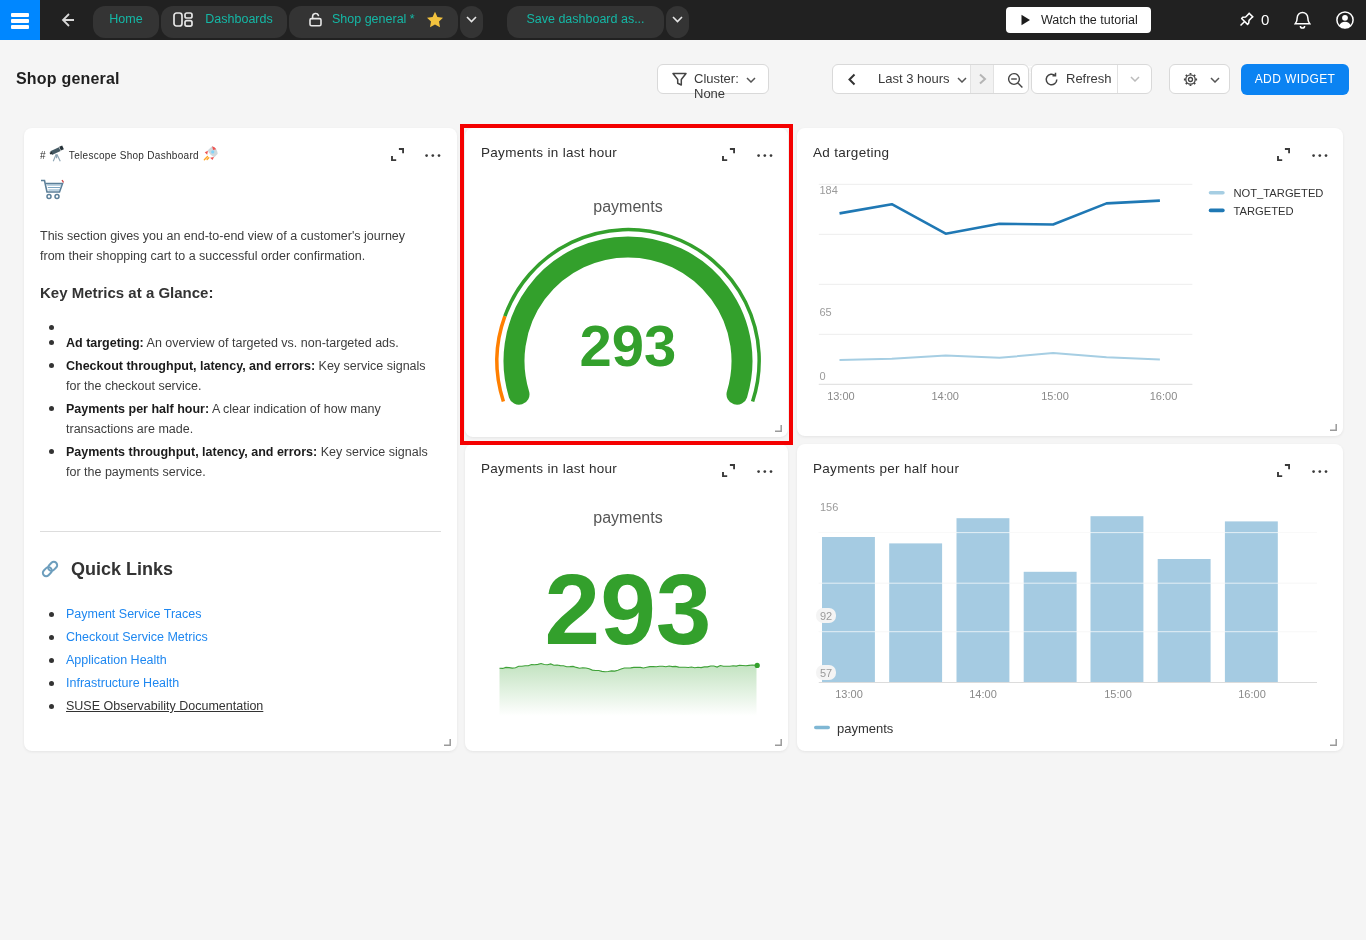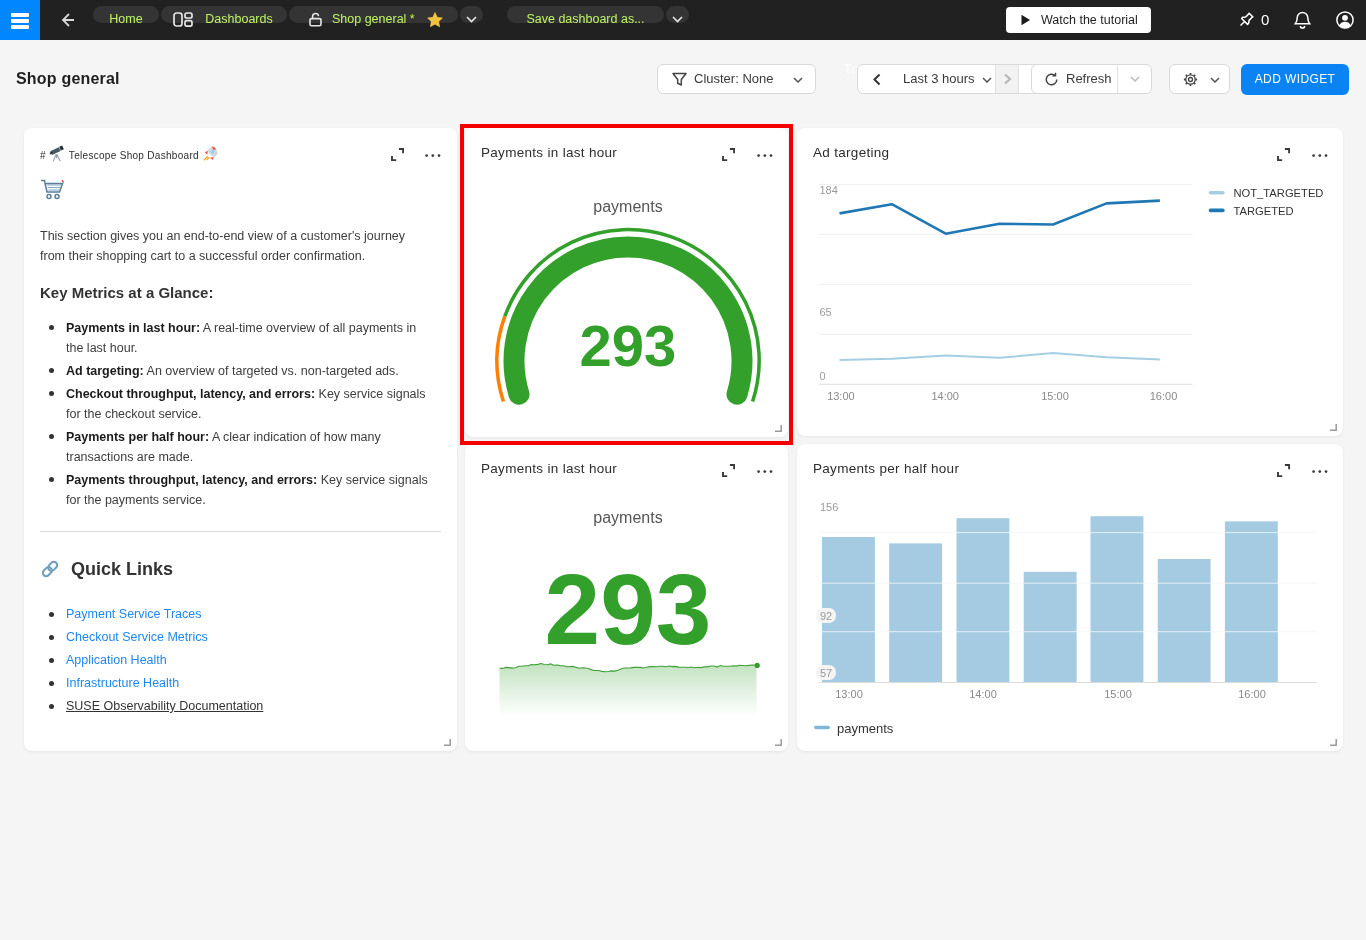--- a/index.html
+++ b/index.html
@@ -3,21 +3,21 @@
 <meta charset="utf-8">
 <style>
 * { margin:0; padding:0; box-sizing:border-box; }
 html,body { width:1366px; height:940px; overflow:hidden; }
 body { font-family:"Liberation Sans", sans-serif; background:#f5f5f5; position:relative; }
 .abs { position:absolute; }
 
 #topbar { position:absolute; left:0; top:0; width:1366px; height:40px; background:#212121; }
 #burger { position:absolute; left:0; top:0; width:40px; height:40px; background:#0087ff; }
 #burger span { position:absolute; left:11px; width:18px; height:3.6px; background:#fff; border-radius:1px; }
-.tbtn { position:absolute; top:6px; height:17px; background:#343434; border-radius:12px; color:#bef264; font-size:12.5px; line-height:27px; text-align:center; }
+.tbtn { position:absolute; top:6px; height:32px; background:#343434; border-radius:12px; color:#14b8a6; font-size:12.5px; line-height:27px; text-align:center; }
 
 #pagetitle { position:absolute; left:16px; top:70px; font-size:16px; font-weight:bold; color:#1f1f1f; letter-spacing:.2px; }
 .wbtn { position:absolute; top:64px; height:30px; background:#fff; border:1px solid #d9d9d9; border-radius:6px; color:#3a3a3a; font-size:13px; }
 #addwidget { position:absolute; left:1241px; top:64px; width:108px; height:31px; background:#0b83f2; border-radius:6px; color:#fff; font-size:12px; line-height:31px; text-align:center; letter-spacing:.4px; }
 
 .card { position:absolute; background:#fff; border-radius:8px; box-shadow:0 1px 3px rgba(0,0,0,.07); }
 .chead { position:absolute; left:16px; top:16.5px; font-size:13.5px; font-weight:500; color:#2d2d2d; letter-spacing:.3px; }
 .hicons { position:absolute; }
 .rsz { position:absolute; right:6px; bottom:5px; width:8px; height:8px; }
 .mli { display:flex; margin-bottom:3px; }
@@ -87,30 +87,30 @@
       <path d="M6.4 15 a2.1 2.1 0 0 0 4.2 0" fill="none" stroke="#fff" stroke-width="1.5"></path>
     </svg>
   <svg class="abs" style="left:1336px;top:11px" width="18" height="18" viewBox="0 0 18 18">
       <circle cx="9" cy="9" r="8.1" fill="none" stroke="#fff" stroke-width="1.5"></circle>
       <circle cx="9" cy="6.8" r="2.9" fill="#fff"></circle>
       <path d="M3.2 14.8 a6.2 6.2 0 0 1 11.6 0 a8.1 8.1 0 0 1 -11.6 0 Z" fill="#fff"></path>
     </svg>
 </div>
 
 <div id="pagetitle">Shop general</div>
-<div class="wbtn" style="left:657px; width:159px;">
+<div class="wbtn" style="left:657px; width:112px;">
   <svg style="position:absolute;left:14px;top:7px" width="15" height="15" viewBox="0 0 15 15">
       <path d="M1 1.5 H14 L9.3 7.5 V13 L5.7 11.3 V7.5 Z" fill="none" stroke="#444" stroke-width="1.5" stroke-linejoin="round"></path>
     </svg>
   <span style="position:absolute;left:36px;top:6px;">Cluster: None</span>
   <svg style="position:absolute;right:12px;top:12px" width="10" height="6" viewBox="0 0 10 6">
       <path d="M1 1 L5 5 L9 1" stroke="#555" stroke-width="1.5" fill="none"></path>
     </svg>
 </div>
-<div class="wbtn" style="left:857px; width:197px;">
+<div class="wbtn" style="left:832px; width:197px;">
   <svg style="position:absolute;left:12px;top:8px" width="14" height="13" viewBox="0 0 14 13">
       <path d="M9.5 1.5 L4.5 6.5 L9.5 11.5" stroke="#333" stroke-width="2" fill="none"></path>
     </svg>
   <span style="position:absolute;left:45px;top:6px;">Last 3 hours</span>
   <svg style="position:absolute;left:124px;top:12px" width="10" height="6" viewBox="0 0 10 6">
       <path d="M1 1 L5 5 L9 1" stroke="#555" stroke-width="1.5" fill="none"></path>
     </svg>
   <div style="position:absolute;left:137px;top:0;width:24px;height:28px;background:#f2f2f2;border-left:1px solid #e2e2e2;border-right:1px solid #e2e2e2;">
     <svg style="position:absolute;left:7px;top:8px" width="10" height="12" viewBox="0 0 10 12">
         <path d="M2 1.5 L7 6 L2 10.5" stroke="#b5b5b5" stroke-width="2" fill="none"></path>
@@ -174,21 +174,20 @@
         <circle cx="9" cy="17.5" r="2" fill="none" stroke="#5b7f99" stroke-width="1.5"></circle>
         <circle cx="17" cy="17.5" r="2" fill="none" stroke="#5b7f99" stroke-width="1.5"></circle>
         <path d="M22 1 l1.5 2.5" stroke="#c44" stroke-width="1.3"></path>
       </svg>
   </div>
   <div class="abs" style="left:16px;top:98px;font-size:12.5px;line-height:20px;color:#3d3d3d;">This section gives you an end-to-end view of a customer's journey<br>from their shopping cart to a successful order confirmation.</div>
   <div class="abs" style="left:16px;top:156px;font-size:15px;font-weight:bold;color:#333;">Key Metrics at a Glance:</div>
   <div class="abs" style="left:16px;top:190px;font-size:12.5px;line-height:20px;color:#3d3d3d;width:420px;">
     <div class="mli">
         <span class="blt"></span>
-        <div><b>Payments in last hour:</b> A real-time overview of all payments in<br>the last hour.</div>
       </div>
     <div class="mli">
         <span class="blt"></span>
         <div><b>Ad targeting:</b> An overview of targeted vs. non-targeted ads.</div>
       </div>
     <div class="mli">
         <span class="blt"></span>
         <div><b>Checkout throughput, latency, and errors:</b> Key service signals<br>for the checkout service.</div>
       </div>
     <div class="mli">

